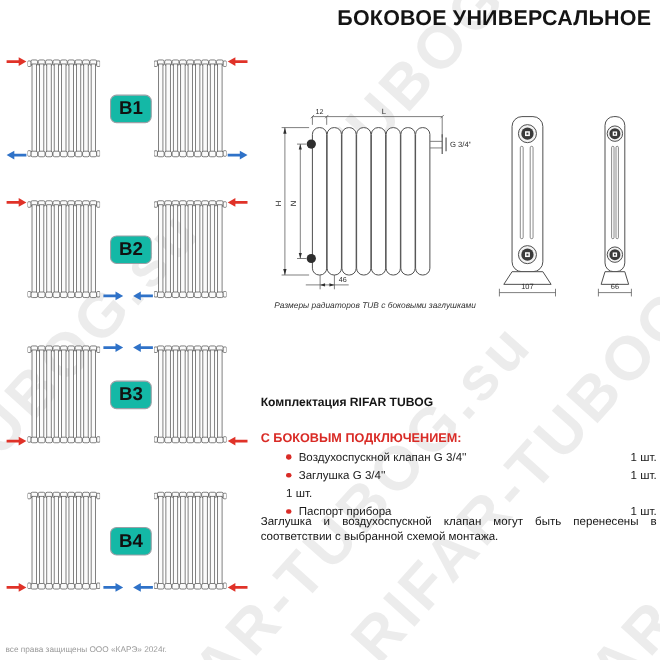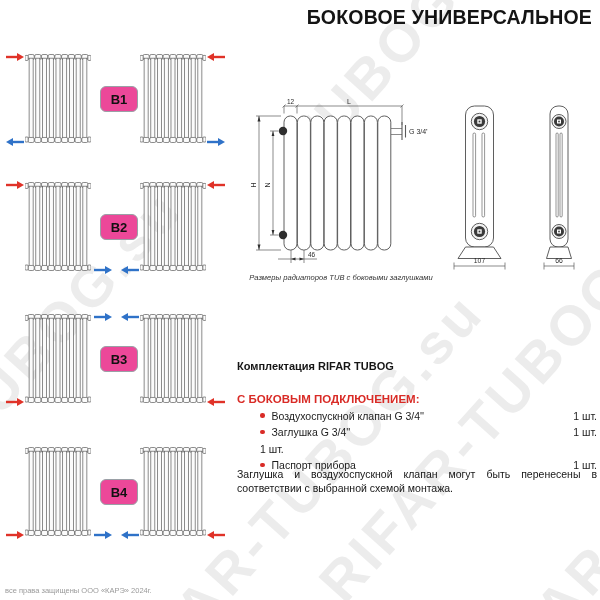--- a/index.html
+++ b/index.html
@@ -11,23 +11,23 @@
       transform-origin:left center;pointer-events:none;}
   .content{position:absolute;inset:0;z-index:1;border-radius:26px;}
   
   .title{position:absolute;top:7px;right:8px;text-align:right;font-weight:800;
          font-size:19.5px;line-height:21px;color:#141414;letter-spacing:.2px;}
   
   .scheme-row{position:absolute;left:8px;width:232px;height:100px;}
   .rad-wrap{position:absolute;top:0;width:66px;height:97px;}
   .rad-left{left:17px;} .rad-right{left:132px;}
   .scheme-label{position:absolute;left:92px;top:36px;width:36px;height:24px;
-      border:1.3px solid #9aa0a6;border-radius:6px;background:#ec4899;
+      border:1.3px solid #9aa0a6;border-radius:6px;background:#14b8a6;
       display:flex;align-items:center;justify-content:center;
-      font-weight:800;font-size:13px;color:#111;}
+      font-weight:800;font-size:17px;color:#111;}
   .arrow{position:absolute;width:20px;height:12px;}
   .arrow svg.flip{transform:scaleX(-1);}
   
   .caption{position:absolute;left:246px;top:273px;width:190px;text-align:center;
            font-style:italic;font-size:7.6px;color:#333;}
   .front-svg{position:absolute;left:250px;top:98px;}
   .side1{position:absolute;left:452px;top:104px;}
   .side2{position:absolute;left:537px;top:104px;}
   .equip{position:absolute;left:237px;top:360px;width:360px;}
   .equip-h{font-weight:bold;font-size:11px;color:#161616;}

